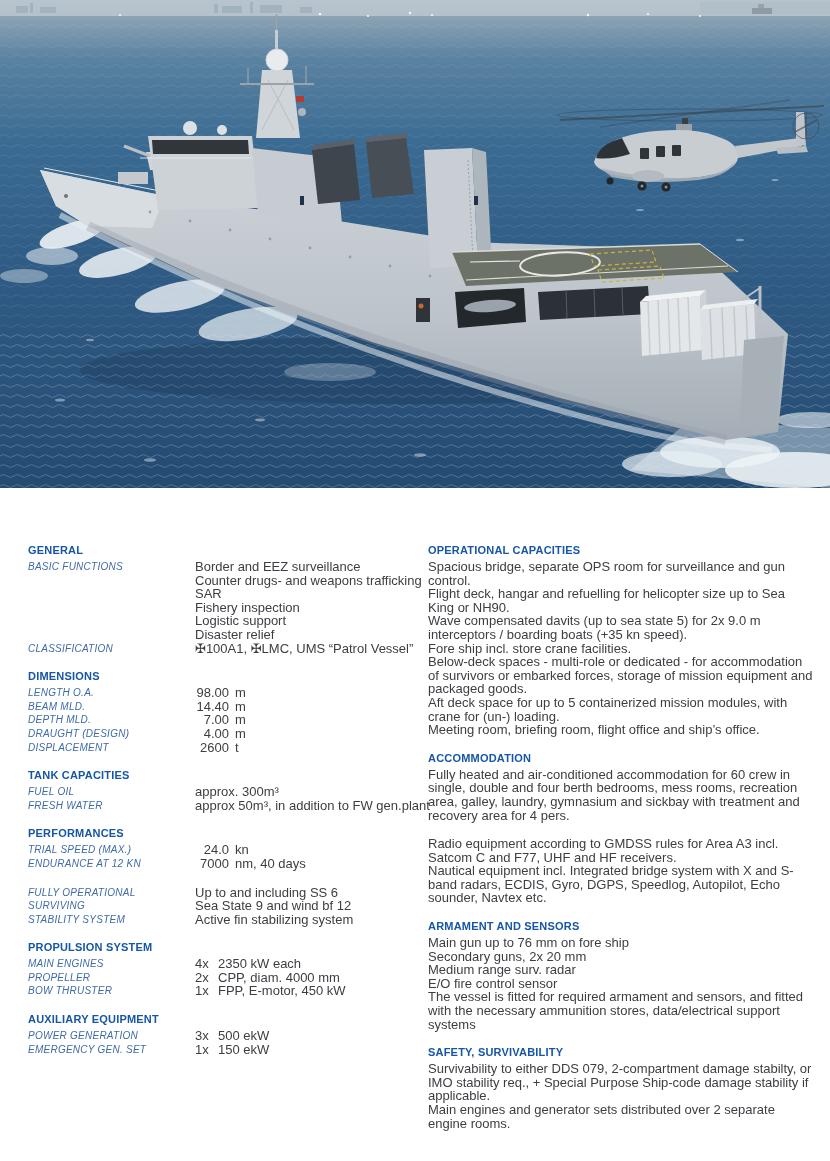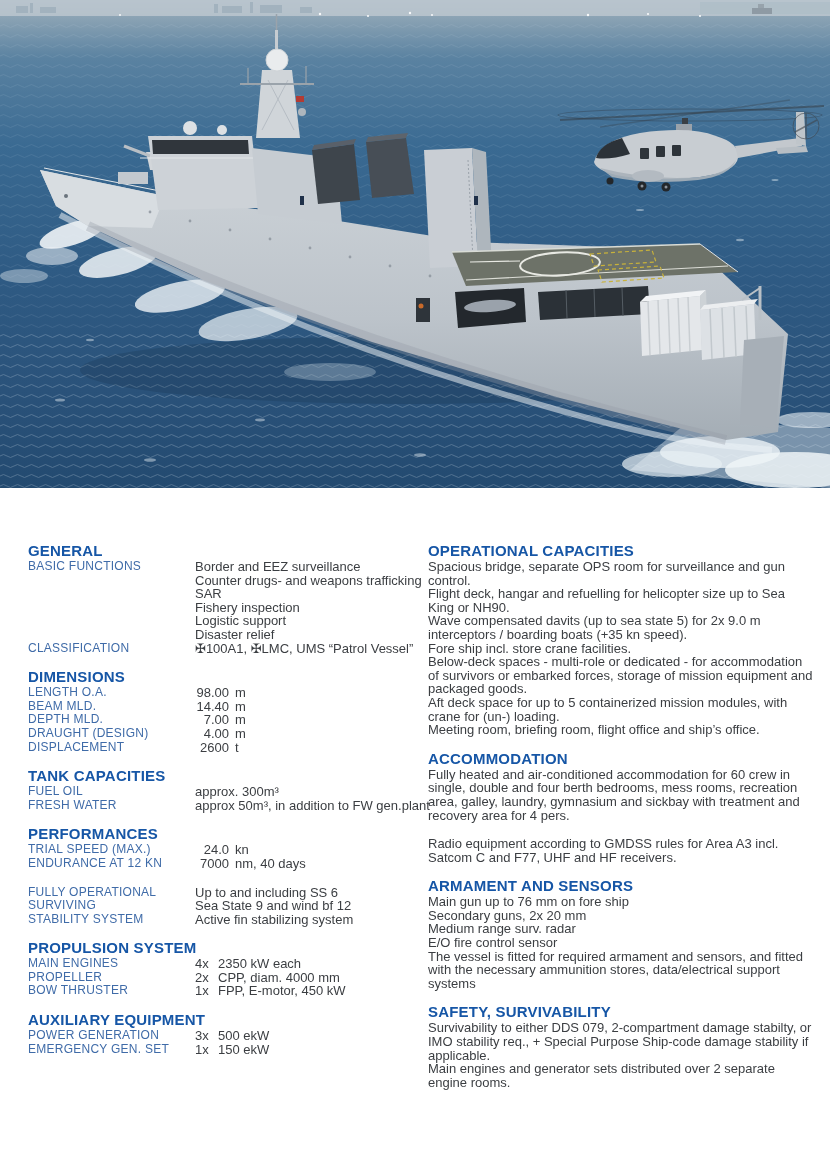--- a/index.html
+++ b/index.html
@@ -6,29 +6,29 @@
   .page{
     position:relative;width:830px;height:1161px;background:#ffffff;
     font-family:"Liberation Sans", sans-serif;overflow:hidden;
   }
   .hero{position:absolute;top:0;left:0;width:830px;height:488px;}
   .hero svg{display:block;}
   .col{position:absolute;top:544px;}
   .col-left{left:28px;width:396px;}
   .col-right{left:428px;width:386px;}
   .sec-title{
-    margin:0 0 3px 0;font-size:15px;line-height:13px;font-weight:bold;
+    margin:0 0 3px 0;font-size:11px;line-height:13px;font-weight:bold;
     color:#1656a6;letter-spacing:.2px;
   }
   .spec-section{margin:0 0 15px 0;}
   .text-section{margin:0 0 15px 0;}
   .spec-row{display:flex;align-items:flex-start;}
   .lbl{
-    flex:0 0 167px;font-size:12px;line-height:13.6px;color:#3f6ba8;
-    letter-spacing:.25px;white-space:nowrap;
+    flex:0 0 167px;font-size:10px;line-height:13.6px;color:#3f6ba8;
+    letter-spacing:.25px;white-space:nowrap;font-style:italic;
   }
   .val{
     flex:1;font-size:13px;line-height:13.6px;color:#3b3e42;white-space:nowrap;
   }
   .num{display:inline-block;width:34px;text-align:right;}
   .unit{margin-left:6px;}
   .qty{display:inline-block;width:23px;}
   .para{margin:0;font-size:13px;line-height:13.6px;color:#3b3e42;}
 </style>
 </head>
@@ -407,20 +407,21 @@
         <p class="para">Below-deck spaces - multi-role or dedicated - for accommodation of survivors or embarked forces, storage of mission equipment and packaged goods.</p>
         <p class="para">Aft deck space for up to 5 containerized mission modules, with crane for (un-) loading.</p>
         <p class="para">Meeting room, briefing room, flight office and ship’s office.</p>
       </section>
       <section class="text-section">
         <h3 class="sec-title">ACCOMMODATION</h3>
         <p class="para">Fully heated and air-conditioned accommodation for 60 crew in single, double and four berth bedrooms, mess rooms, recreation area, galley, laundry, gymnasium and sickbay with treatment and recovery area for 4 pers.</p>
       </section>
       <section class="text-section">
         <p class="para">Radio equipment according to GMDSS rules for Area A3 incl. Satcom C and F77, UHF and HF receivers.</p>
+        <p class="para">Nautical equipment incl. Integrated bridge system with X and S-band radars, ECDIS, Gyro, DGPS, Speedlog, Autopilot, Echo sounder, Navtex etc.</p>
       </section>
       <section class="text-section">
         <h3 class="sec-title">ARMAMENT AND SENSORS</h3>
         <p class="para">Main gun up to 76 mm on fore ship</p>
         <p class="para">Secondary guns, 2x 20 mm</p>
         <p class="para">Medium range surv. radar</p>
         <p class="para">E/O fire control sensor</p>
         <p class="para">The vessel is fitted for required armament and sensors, and fitted with the necessary ammunition stores, data/electrical support systems</p>
       </section>
       <section class="text-section">

